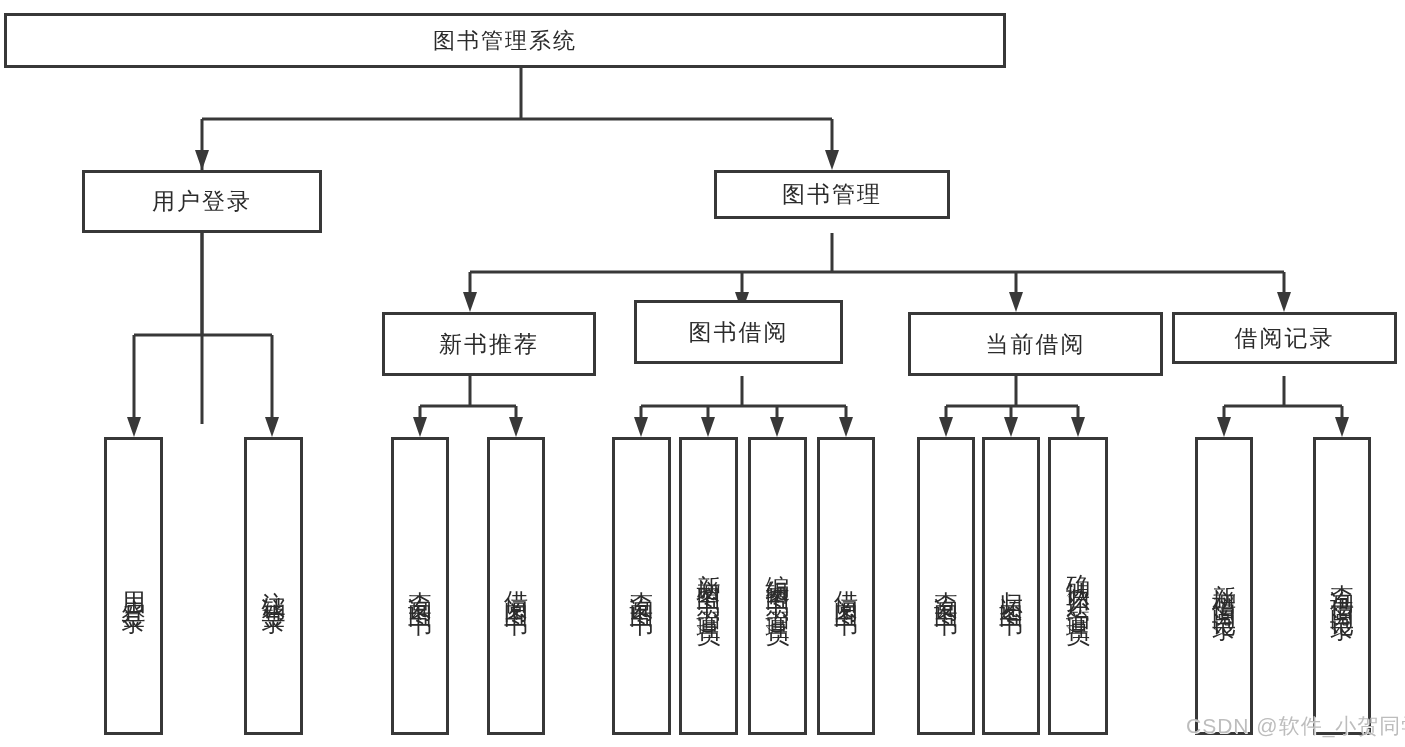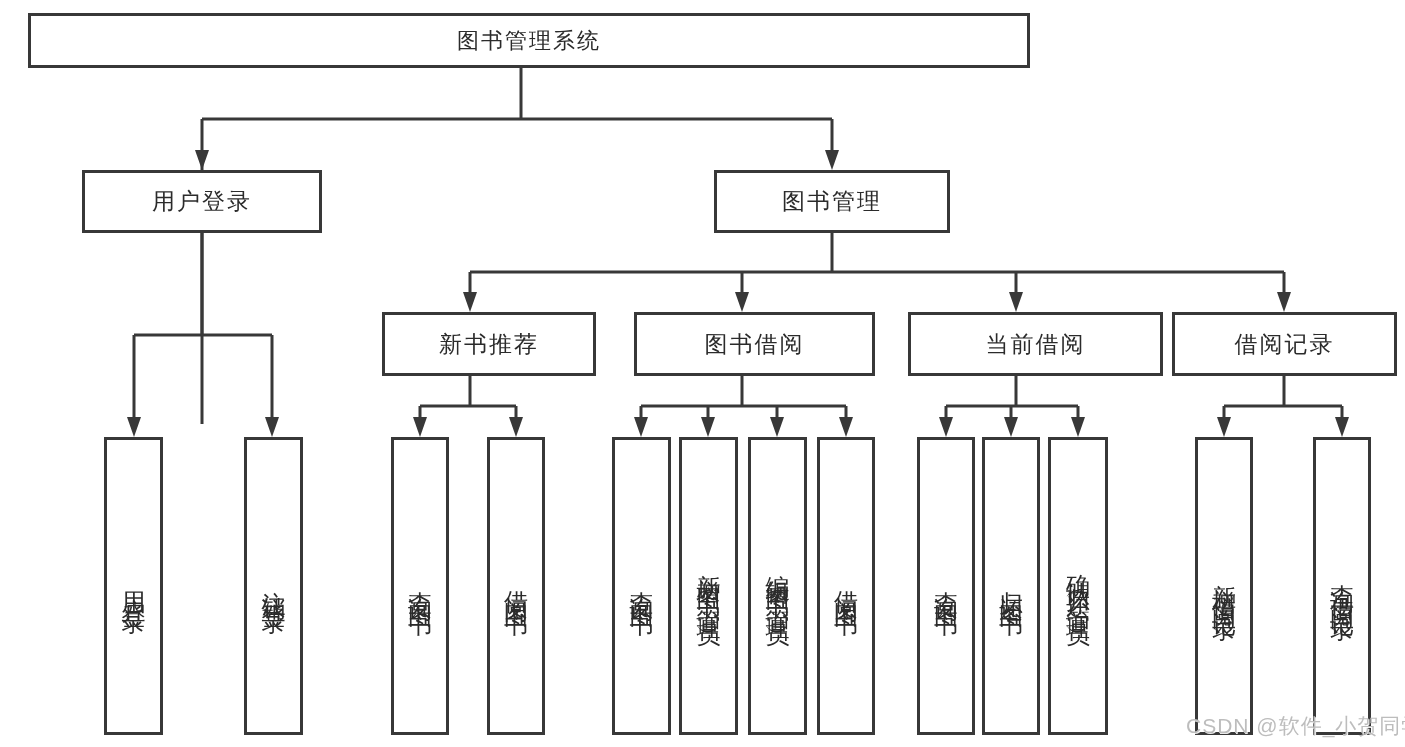--- a/index.html
+++ b/index.html
@@ -101,41 +101,41 @@
       <polygon points="1071,417 1085,417 1078,437" fill="#383838" stroke="none"></polygon>
     </g>
 
     <g>
       <path d="M1284,376 V406 M1224,406 H1342 M1224,406 V424 M1342,406 V424"></path>
       <polygon points="1217,417 1231,417 1224,437" fill="#383838" stroke="none"></polygon>
       <polygon points="1335,417 1349,417 1342,437" fill="#383838" stroke="none"></polygon>
     </g>
   </svg>
 
-  <div class="box h root" style="left:28px;top:13px;width:1002px;height:55px">
+  <div class="box h root" style="left:4px;top:13px;width:1002px;height:55px">
     <span>图书管理系统</span>
   </div>
 
   <div class="box h" style="left:82px;top:170px;width:240px;height:63px">
     <span>用户登录</span>
   </div>
-  <div class="box h" style="left:714px;top:170px;width:236px;height:63px">
+  <div class="box h" style="left:714px;top:170px;width:236px;height:49px">
     <span>图书管理</span>
   </div>
 
   <div class="box h" style="left:382px;top:312px;width:214px;height:64px">
     <span>新书推荐</span>
   </div>
-  <div class="box h" style="left:634px;top:312px;width:241px;height:64px">
+  <div class="box h" style="left:634px;top:300px;width:209px;height:64px">
     <span>图书借阅</span>
   </div>
   <div class="box h" style="left:908px;top:312px;width:255px;height:64px">
     <span>当前借阅</span>
   </div>
-  <div class="box h" style="left:1172px;top:312px;width:225px;height:64px">
+  <div class="box h" style="left:1172px;top:312px;width:225px;height:52px">
     <span>借阅记录</span>
   </div>
 
   <div class="box v" style="left:104px;top:437px;width:59px;height:298px">
     <span>用户登录</span>
   </div>
   <div class="box v" style="left:244px;top:437px;width:59px;height:298px">
     <span>注销登录</span>
   </div>
 

